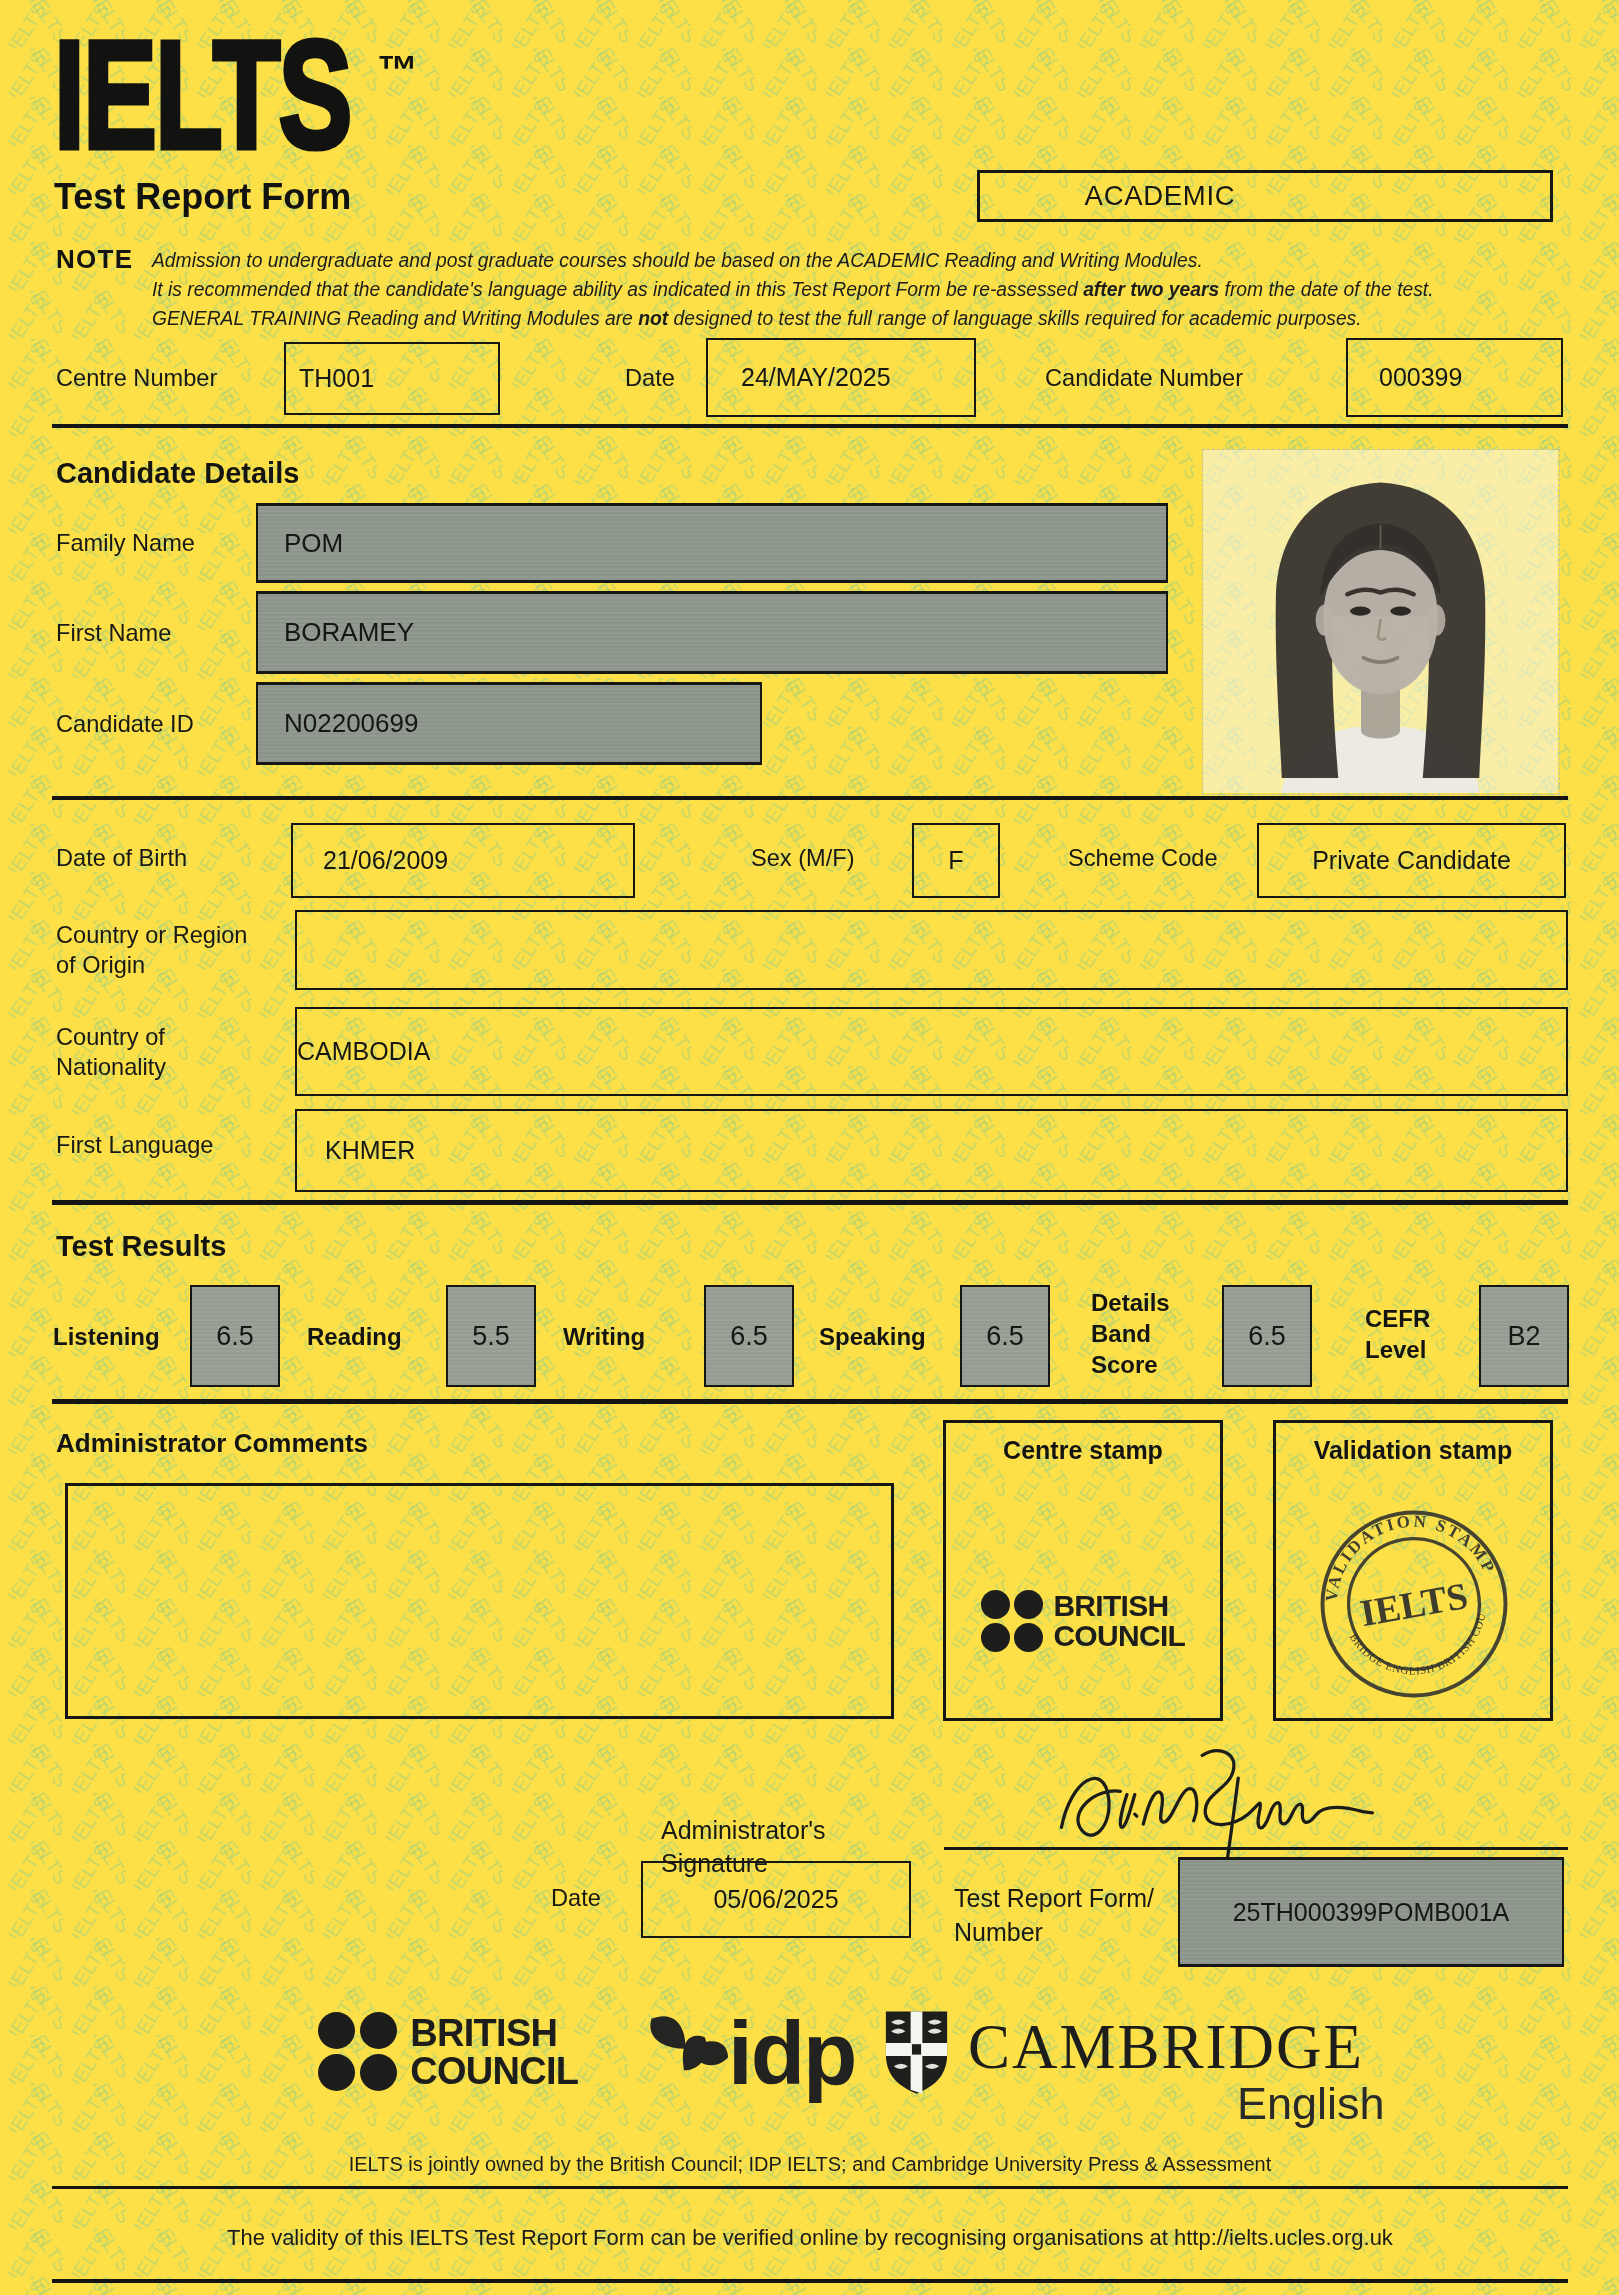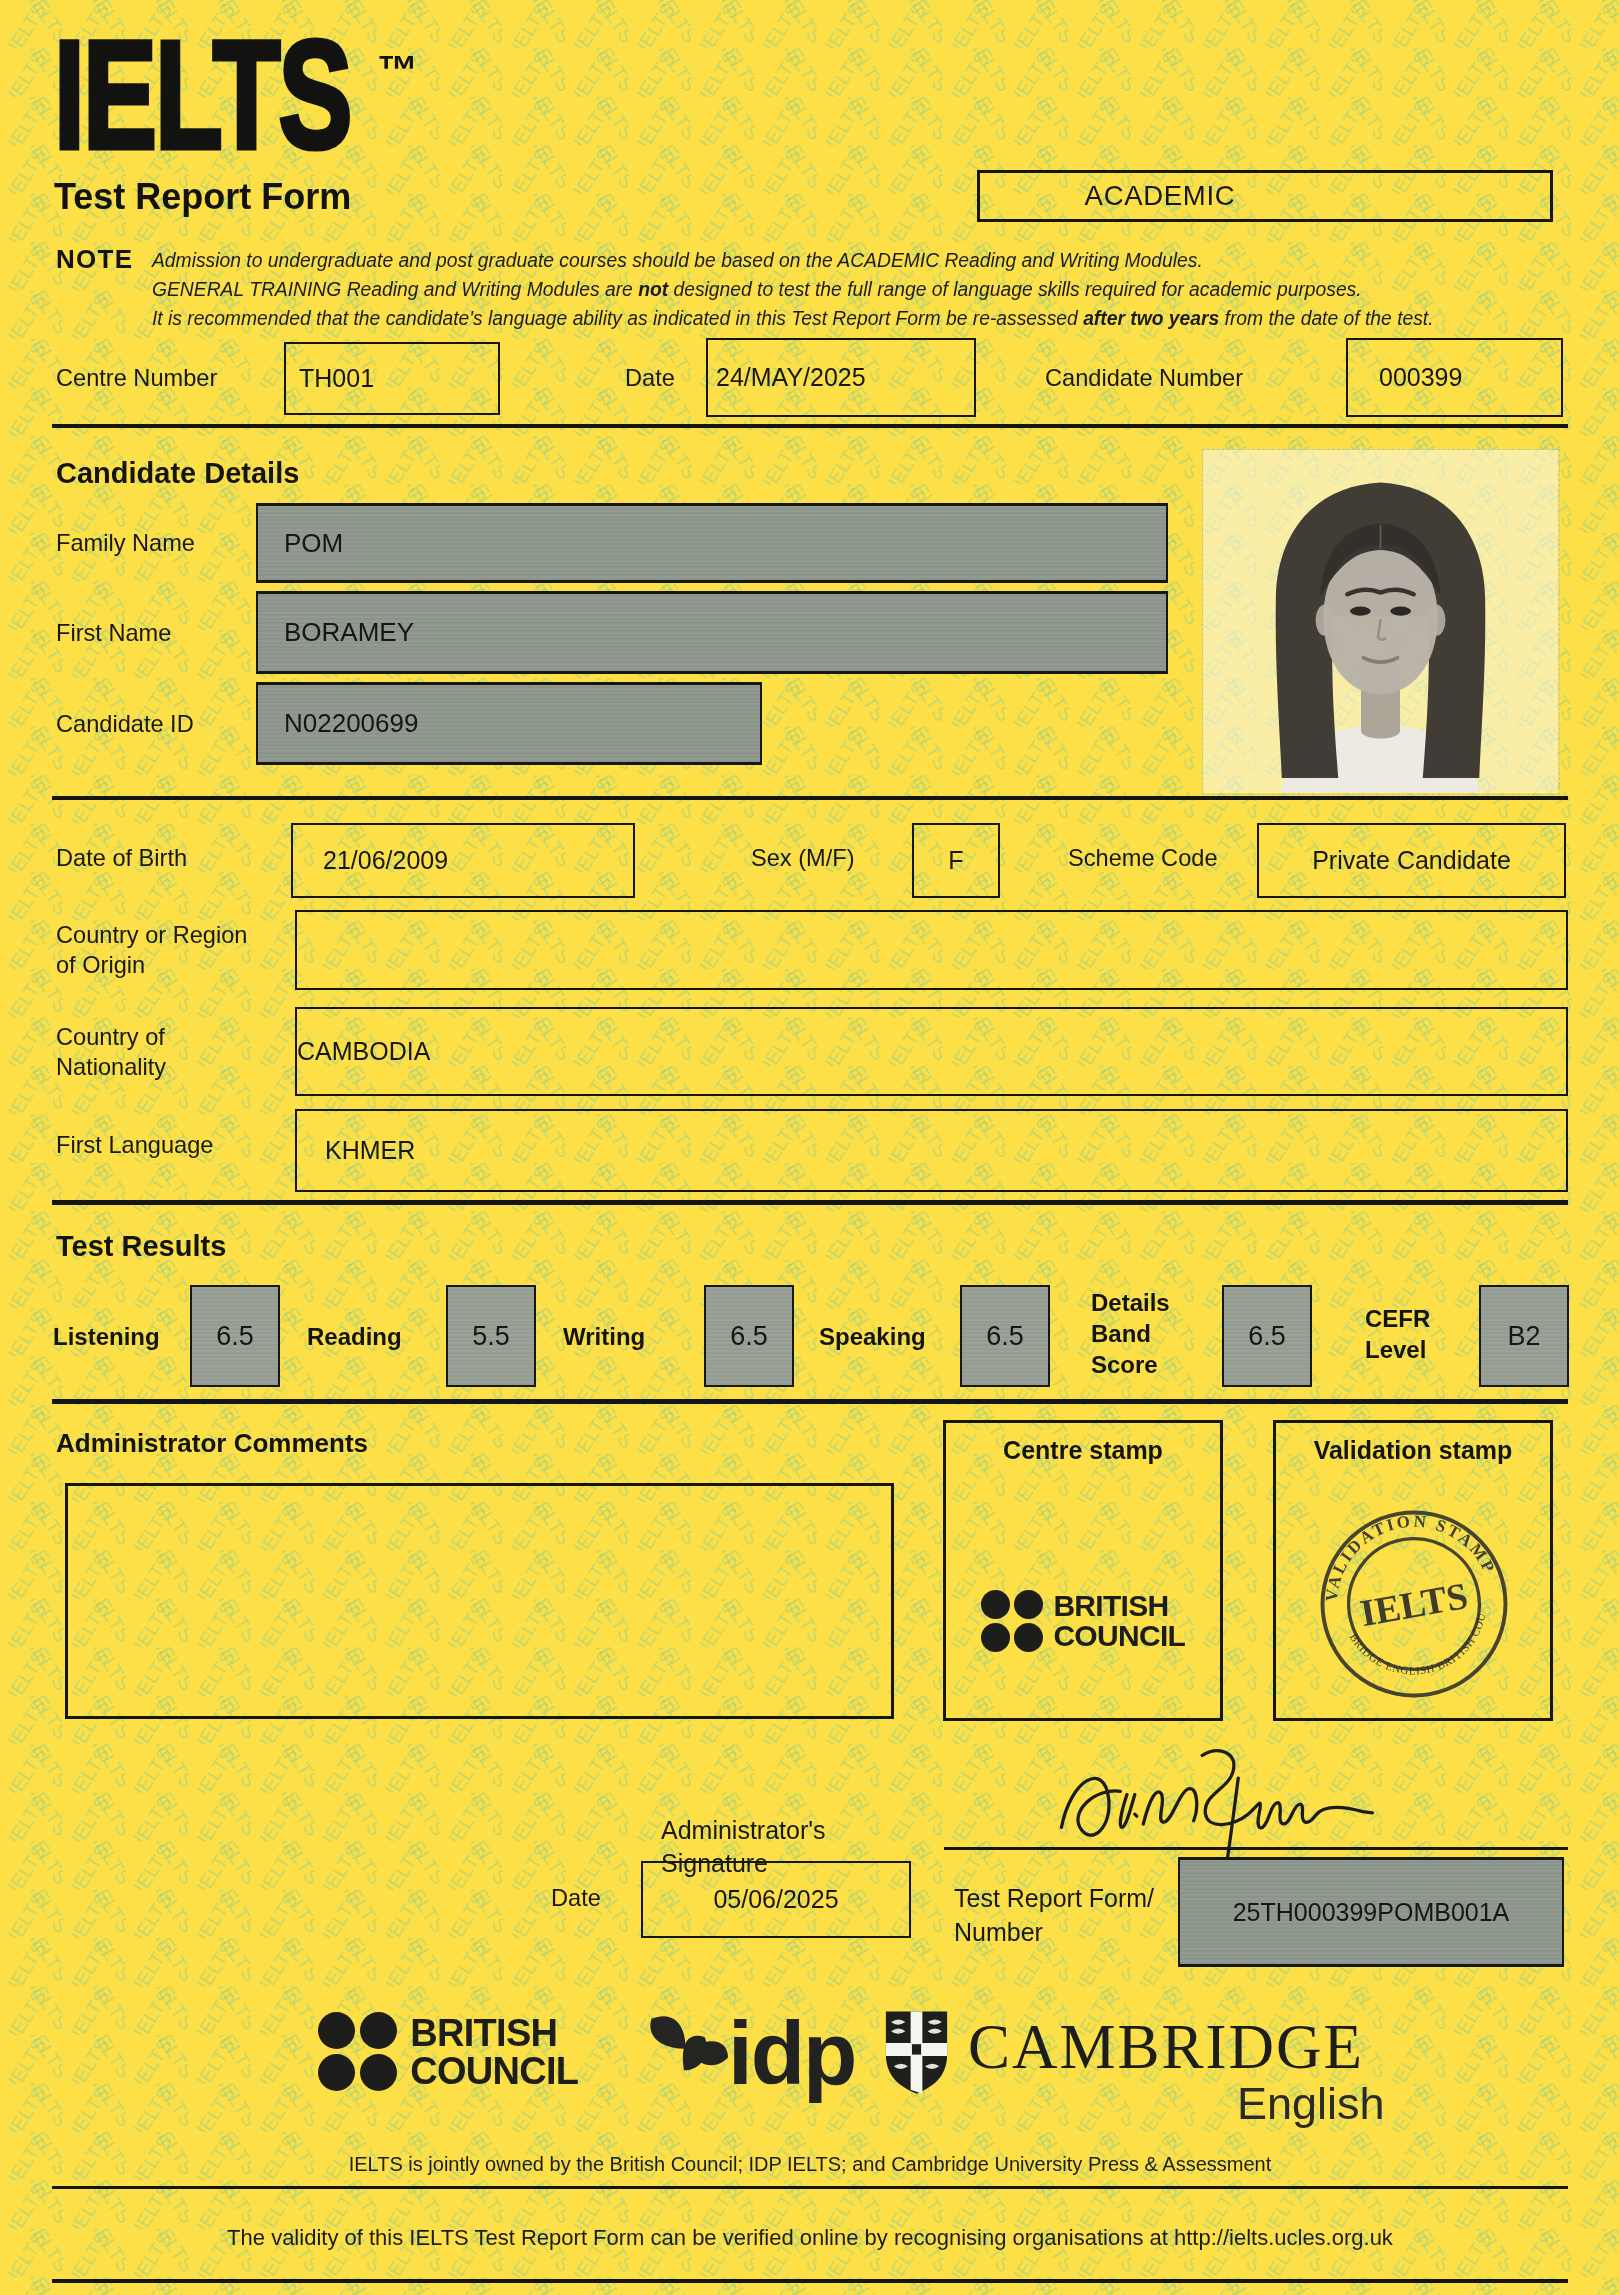--- a/index.html
+++ b/index.html
@@ -76,31 +76,31 @@
     <div class="tm">™</div>
     <div class="title">Test Report Form</div>
 
     <div class="bx" style="left:977px;top:170px;width:576px;height:52px;border-width:3.3px;justify-content:center;">
       <span class="v" style="font-size:27.5px;letter-spacing:0.7px;transform:translateX(-105px);">ACADEMIC</span>
     </div>
 
     <div class="note-label">NOTE</div>
     <div class="note-lines">
       <span class="ln"><span>Admission to undergraduate and post graduate courses should be based on the ACADEMIC Reading and Writing Modules.</span></span>
+      <span class="ln"><span>It is recommended that the candidate's language ability as indicated in this Test Report Form be re-assessed </span><span class="b">after two years</span><span> from the date of the test.</span></span>
       <span class="ln"><span>GENERAL TRAINING Reading and Writing Modules are </span><span class="b">not</span><span> designed to test the full range of language skills required for academic purposes.</span></span>
-      <span class="ln"><span>It is recommended that the candidate's language ability as indicated in this Test Report Form be re-assessed </span><span class="b">after two years</span><span> from the date of the test.</span></span>
     </div>
 
     <div class="lbl" style="left:56px;top:365px;">Centre Number</div>
     <div class="bx" style="left:284px;top:342px;width:216px;height:73px;padding-left:13px;">
       <span class="v">TH001</span>
     </div>
 
     <div class="lbl" style="left:625px;top:365px;">Date</div>
-    <div class="bx" style="left:706px;top:338px;width:270px;height:79px;padding-left:8px;">
+    <div class="bx" style="left:706px;top:338px;width:270px;height:79px;padding-left:33px;">
       <span class="v">24/MAY/2025</span>
     </div>
 
     <div class="lbl" style="left:1045px;top:365px;">Candidate Number</div>
     <div class="bx" style="left:1346px;top:338px;width:217px;height:79px;padding-left:31px;">
       <span class="v">000399</span>
     </div>
 
     <div class="hr" style="left:52px;top:424px;width:1516px;height:3.9px;"></div>
 

